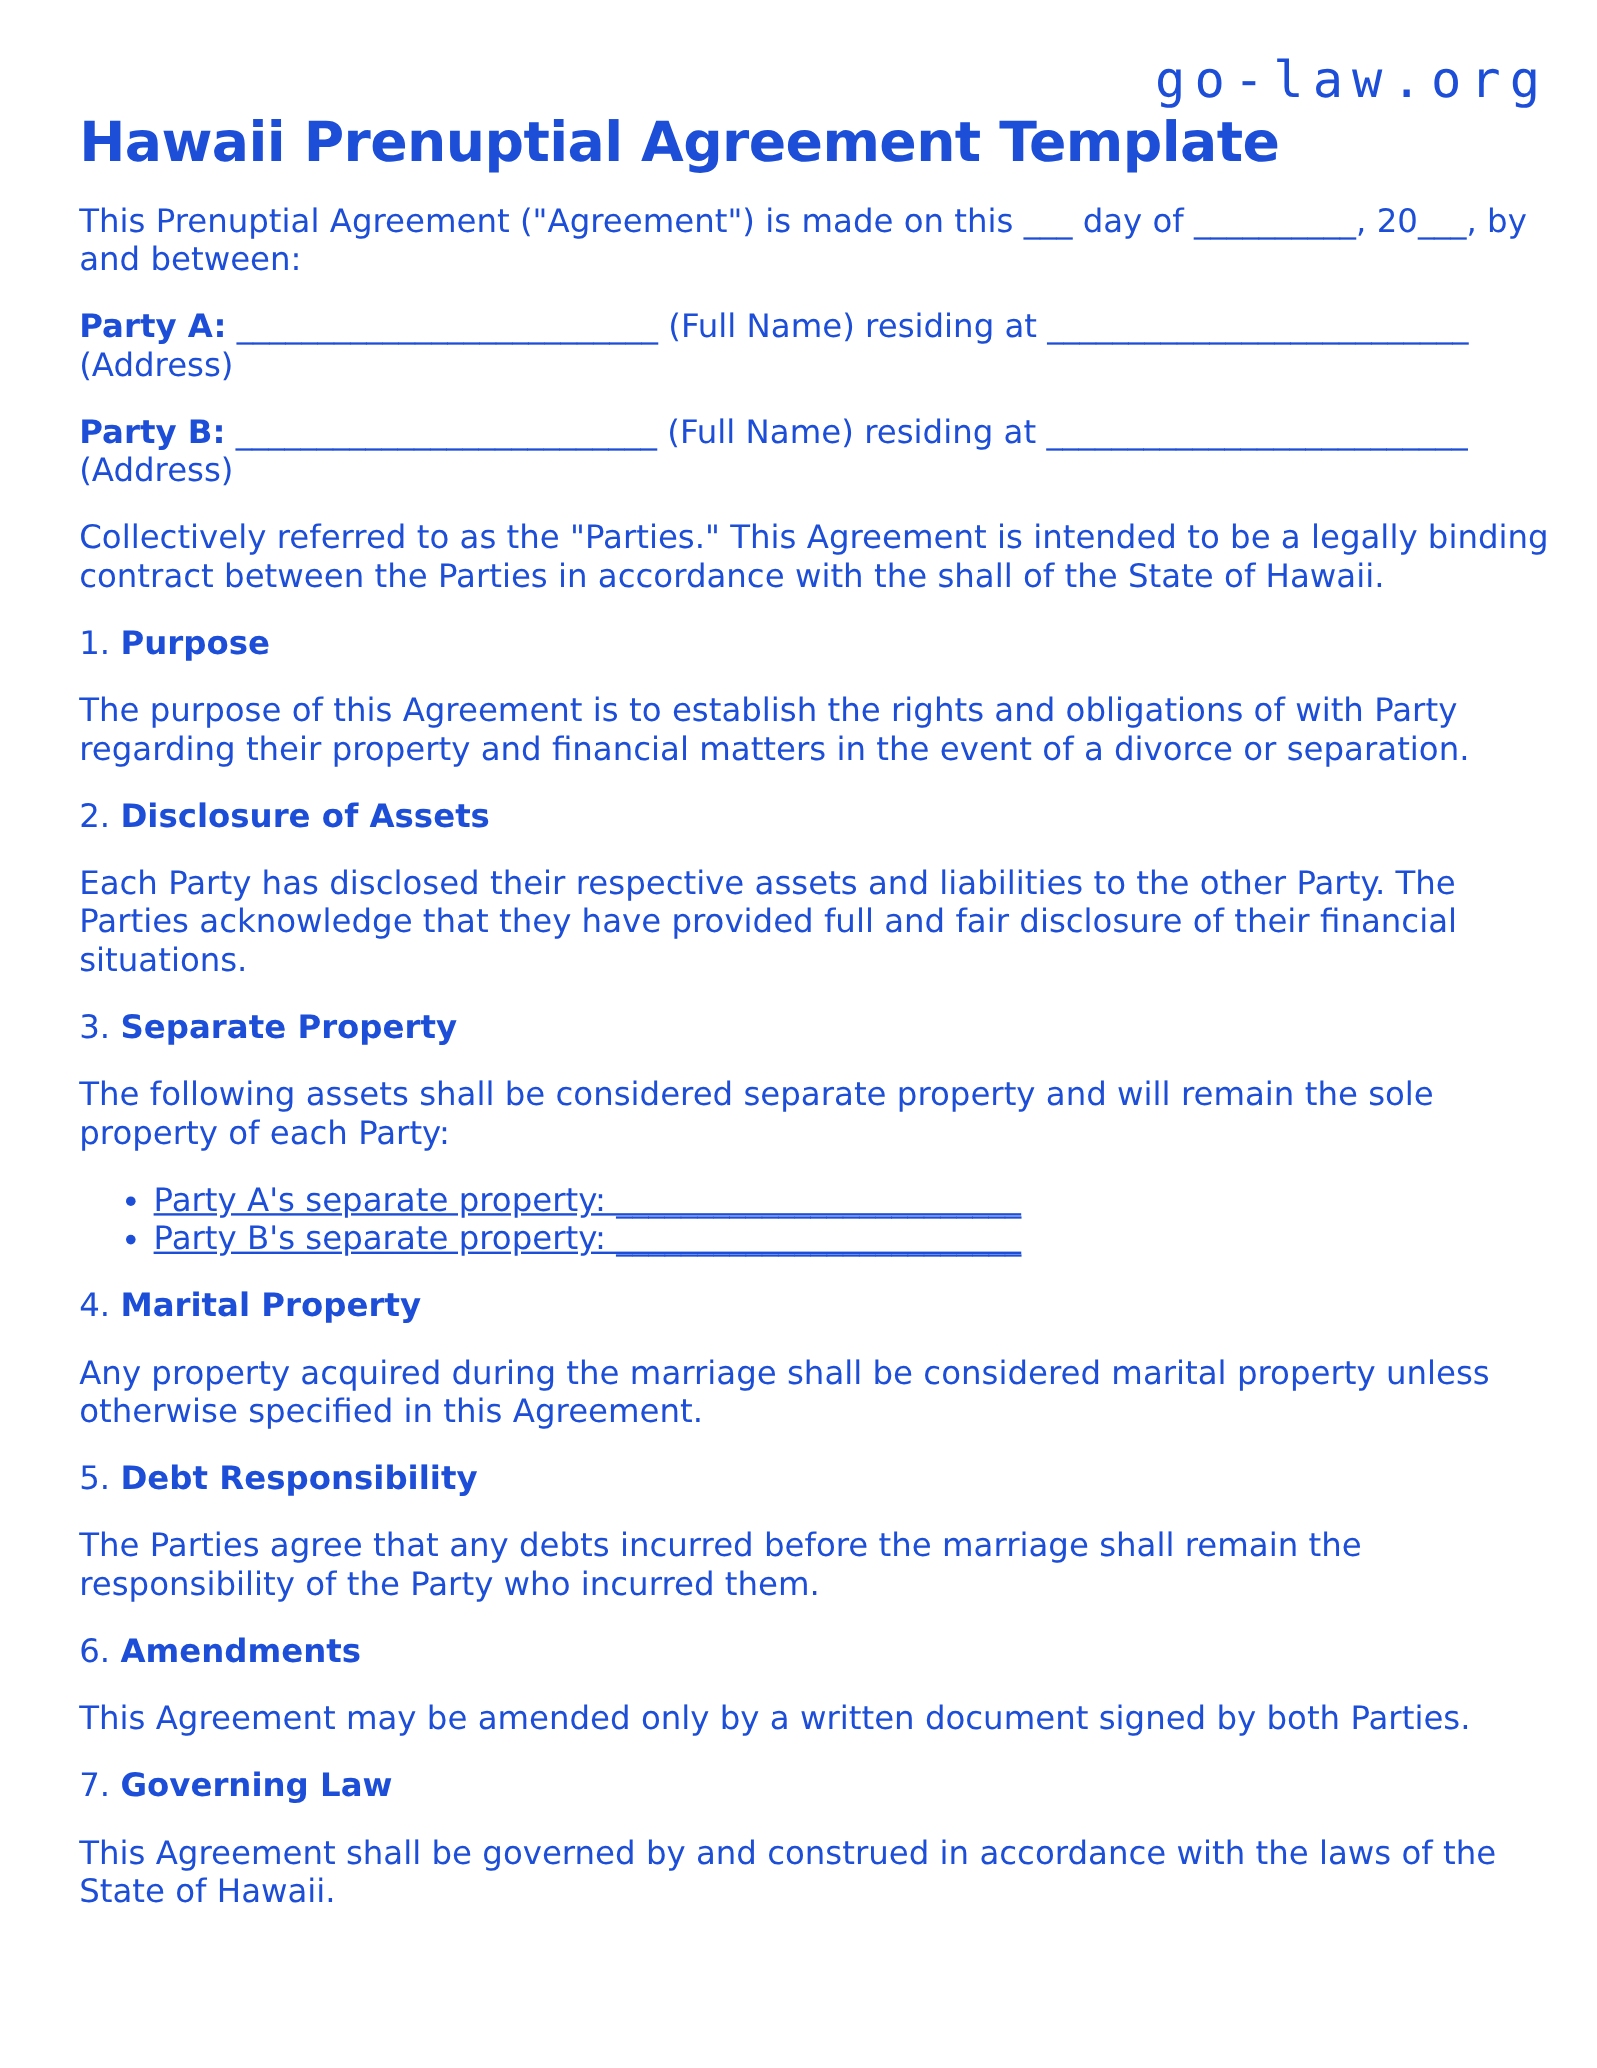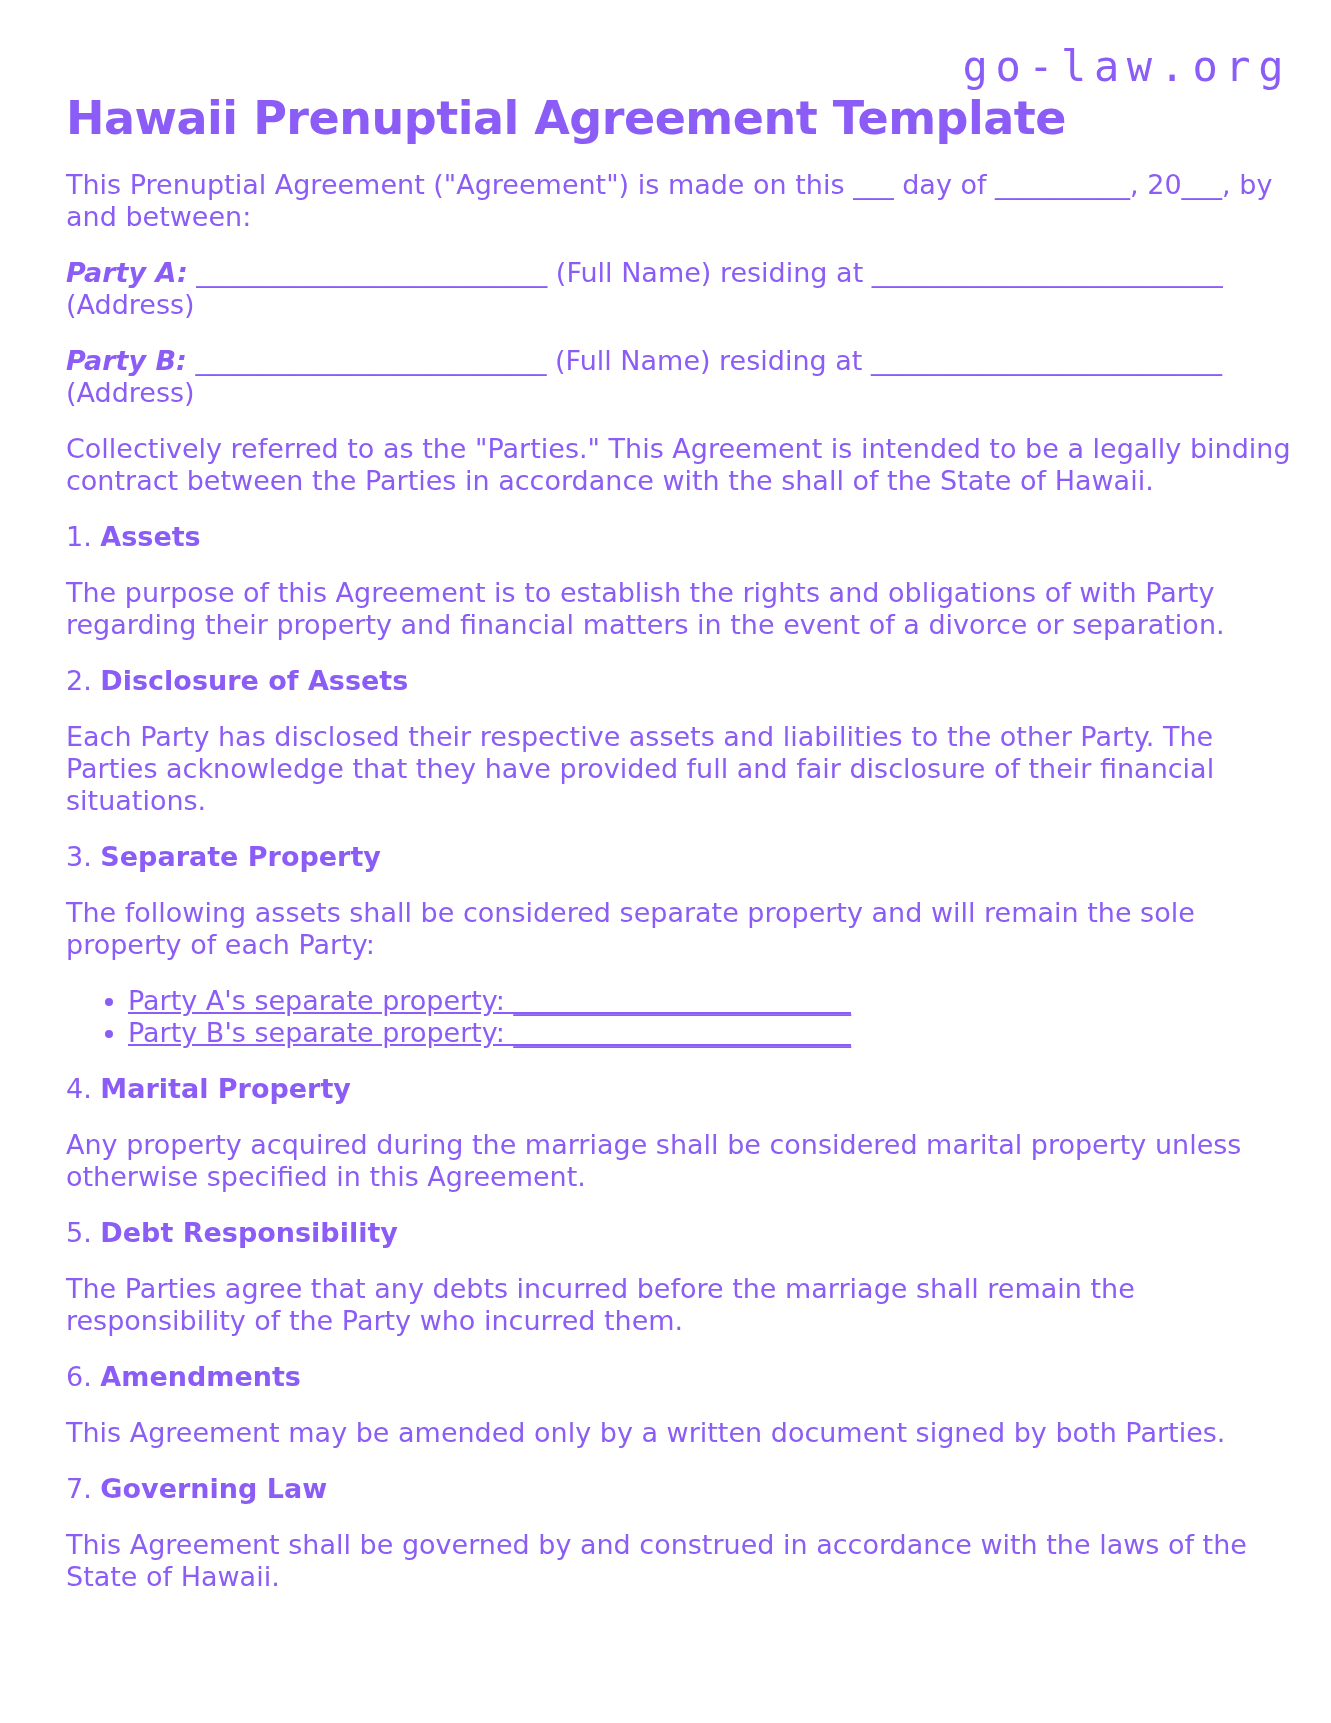--- a/index.html
+++ b/index.html
@@ -10,21 +10,21 @@
   body {
     width: 1331px;
     height: 1723px;
     overflow: hidden;
   }
   .page {
     box-sizing: border-box;
     width: 1331px;
     height: 1701px;
     padding: 30px 40px 0 66px;
-    color: #8b5cf6;
+    color: #1d4ed8;
     font-family: "DejaVu Sans", "Liberation Sans", sans-serif;
     font-size: 27px;
     line-height: 32px;
   }
   .logo {
     font-family: "DejaVu Sans Mono", "Liberation Mono", monospace;
     font-size: 42px;
     line-height: 1.1;
     letter-spacing: 0.18em;
     text-align: right;
@@ -45,21 +45,20 @@
   p.heading {
     margin: 24px 0;
     white-space: pre-line;
     font-weight: normal;
   }
   p.heading strong {
     font-weight: bold;
   }
   strong.lbl {
     font-weight: bold;
-    font-style: italic;
   }
   ul.blank-list {
     margin: 24px 0;
     padding-left: 62px;
     list-style-type: disc;
   }
   ul.blank-list li {
     margin: 0;
     line-height: 32px;
     white-space: pre-line;
@@ -80,21 +79,21 @@
 
   <p class="para"><strong class="lbl">Party A:</strong><span> __________________________ (Full Name) residing at __________________________
 (Address)</span></p>
 
   <p class="para"><strong class="lbl">Party B:</strong><span> __________________________ (Full Name) residing at __________________________
 (Address)</span></p>
 
   <p class="para">Collectively referred to as the "Parties." This Agreement is intended to be a legally binding
 contract between the Parties in accordance with the shall of the State of Hawaii.</p>
 
-  <p class="heading"><span>1.</span> <strong>Assets</strong></p>
+  <p class="heading"><span>1.</span> <strong>Purpose</strong></p>
   <p class="para">The purpose of this Agreement is to establish the rights and obligations of with Party
 regarding their property and financial matters in the event of a divorce or separation.</p>
 
   <p class="heading"><span>2.</span> <strong>Disclosure of Assets</strong></p>
   <p class="para">Each Party has disclosed their respective assets and liabilities to the other Party. The
 Parties acknowledge that they have provided full and fair disclosure of their financial
 situations.</p>
 
   <p class="heading"><span>3.</span> <strong>Separate Property</strong></p>
   <p class="para">The following assets shall be considered separate property and will remain the sole

